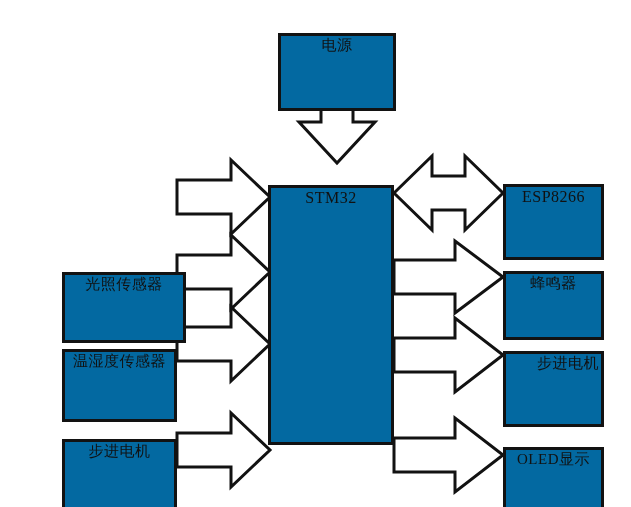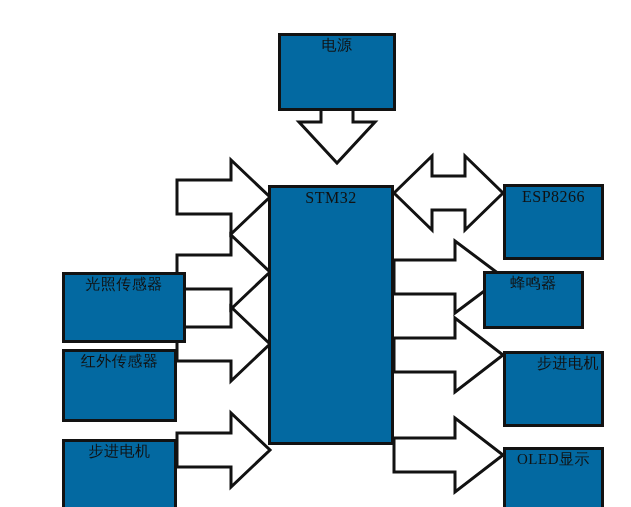--- a/index.html
+++ b/index.html
@@ -90,32 +90,32 @@
   <div class="node-box latin" style="left:268px; top:156px; width:126px; height:260px;">
     <span class="node-label">STM32</span>
   </div>
 
 
   <div class="node-box" style="left:62px; top:243px; width:124px; height:71px;">
     <span class="node-label">光照传感器</span>
   </div>
 
   <div class="node-box" style="left:62px; top:320px; width:115px; height:73px;">
-    <span class="node-label">红外传感器</span>
+    <span class="node-label">温湿度传感器</span>
   </div>
 
   <div class="node-box" style="left:62px; top:410px; width:115px; height:80px;">
     <span class="node-label">步进电机</span>
   </div>
 
   <div class="node-box latin" style="left:503px; top:155px; width:101px; height:76px;">
     <span class="node-label">ESP8266</span>
   </div>
 
-  <div class="node-box" style="left:483px; top:242px; width:101px; height:58px;">
+  <div class="node-box" style="left:503px; top:242px; width:101px; height:69px;">
     <span class="node-label">蜂鸣器</span>
   </div>
 
   <div class="node-box" style="left:503px; top:322px; width:101px; height:76px;padding-left:29px;">
     <span class="node-label">步进电机</span>
   </div>
 
   <div class="node-box" style="left:503px; top:418px; width:101px; height:77px;">
     <span class="node-label">OLED显示</span>
   </div>

